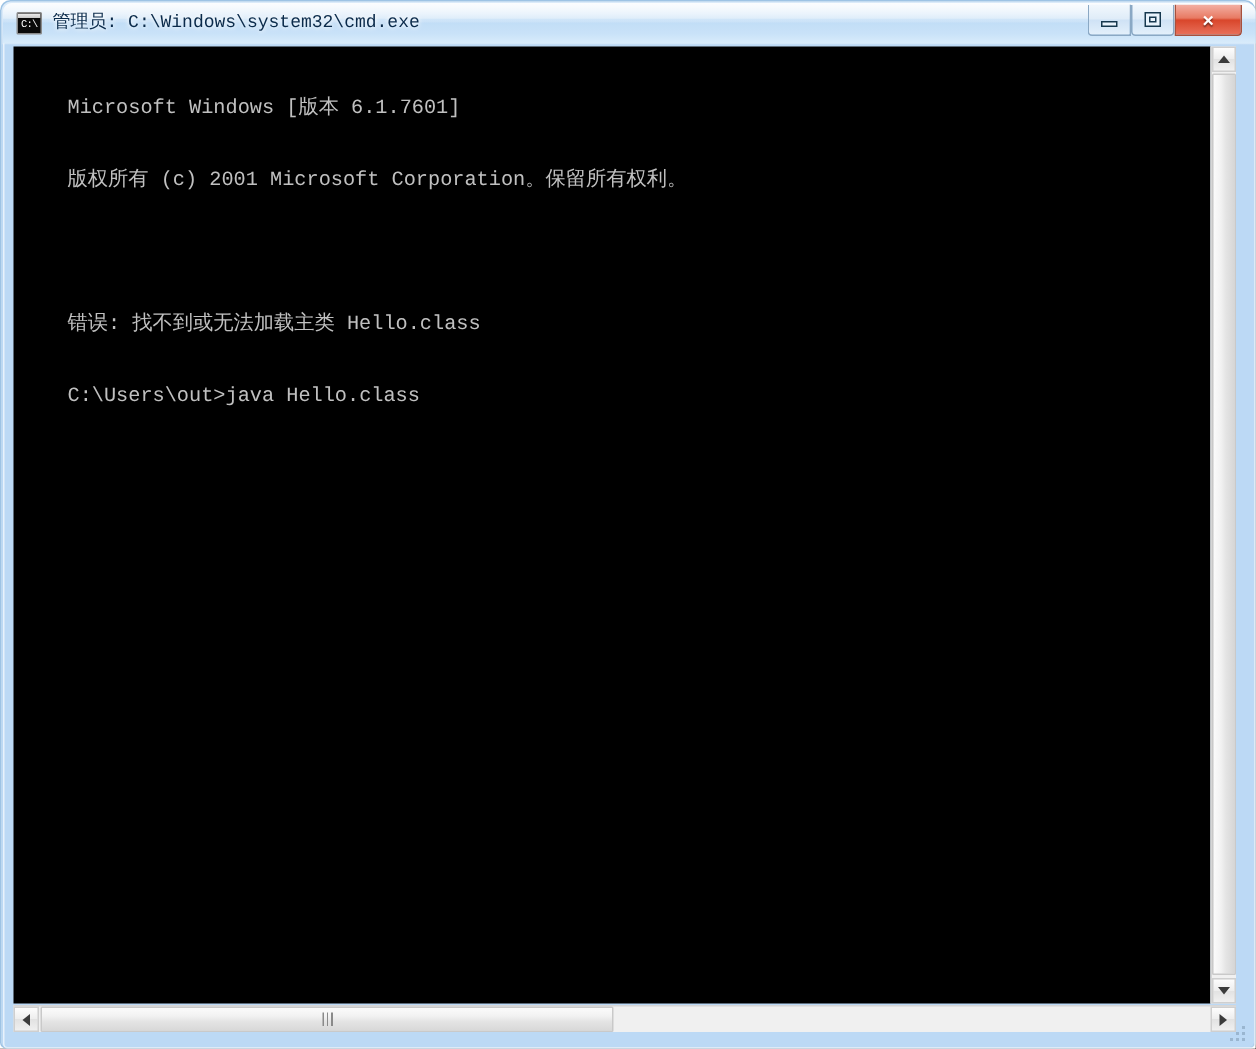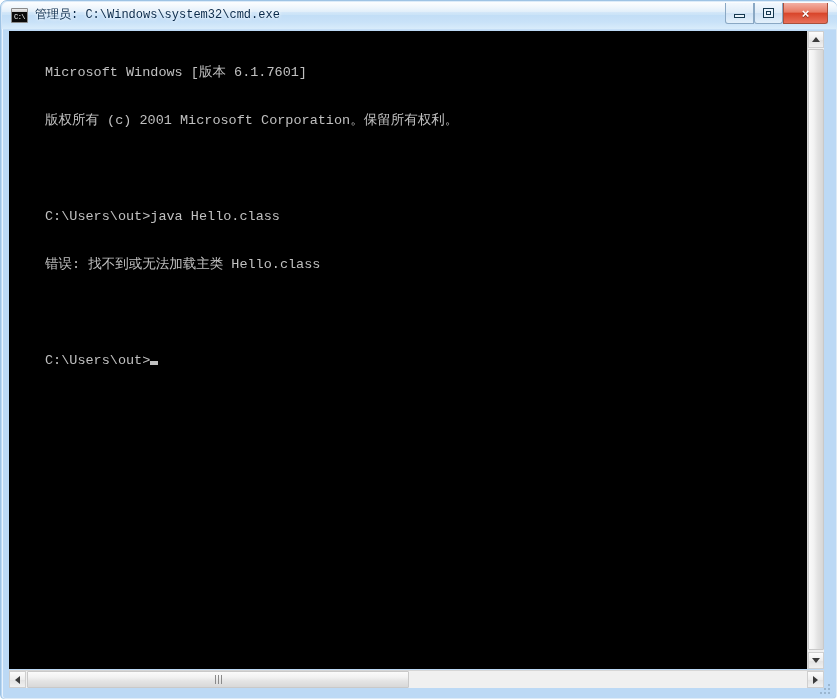--- a/index.html
+++ b/index.html
@@ -292,24 +292,23 @@
     <div class="capbtn" id="btn-close">
       <div class="glyph">×</div>
     </div>
   </div>
 
   <div id="console">
     <div id="console-text">
       <div class="console-line">Microsoft Windows [版本 6.1.7601]</div>
       <div class="console-line">版权所有 (c) 2001 Microsoft Corporation。保留所有权利。</div>
       <div class="console-line"></div>
+      <div class="console-line">错误: 找不到或无法加载主类 Hello.class</div>
       <div class="console-line">C:\Users\out&gt;java Hello.class</div>
-      <div class="console-line">错误: 找不到或无法加载主类 Hello.class</div>
       <div class="console-line"></div>
-      <div class="console-line"><span>C:\Users\out&gt;</span><span id="cursor"></span></div>
     </div>
   </div>
 
   <div id="vscroll">
     <div class="sb-btn" id="v-up">
       <div class="arrow arrow-up"></div>
     </div>
     <div id="v-thumb"></div>
     <div class="sb-btn" id="v-down">
       <div class="arrow arrow-down"></div>

